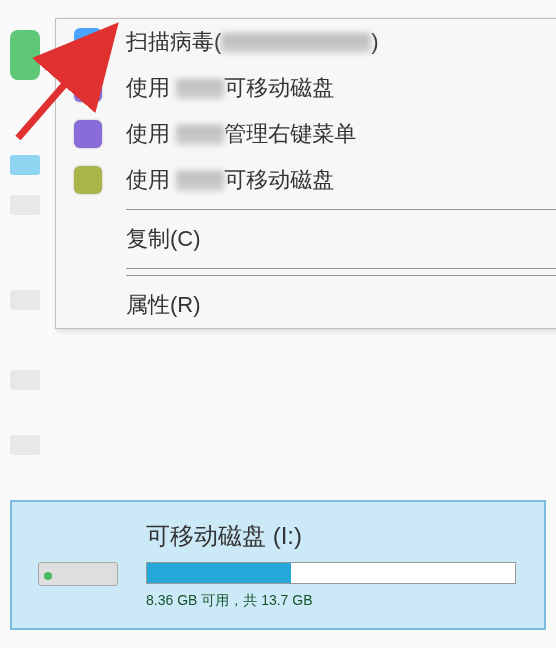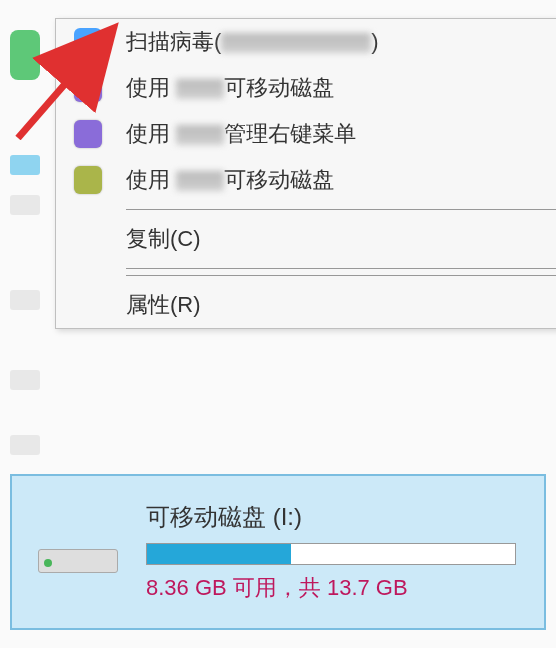--- a/index.html
+++ b/index.html
@@ -88,21 +88,21 @@
       background: linear-gradient(#bbbbbb, #cfcfcf);
       border-radius: 2px;
     }
 
     
     .drive-item {
       position: absolute;
       left: 10px;
       bottom: 18px;
       width: 536px;
-      height: 156px;
+      height: 130px;
       background: #cce9f8;
       border: 2px solid #7abde0;
       display: flex;
       align-items: center;
       padding: 12px 16px 12px 26px;
       margin-top: 12px;
     }
     .drive-icon {
       width: 80px;
       height: 50px;
@@ -135,22 +135,22 @@
       height: 22px;
       background: #ffffff;
       border: 1px solid #999;
       margin-bottom: 8px;
     }
     .progress-fill {
       height: 100%;
       background: #25a7d9;
     }
     .drive-stats {
-      font-size: 22px;
-      color: #be185d;
+      font-size: 14px;
+      color: #14532d;
     }
   </style>
 </head>
 <body>
 
 <div class="bg-stub green"></div>
 <div class="bg-stub stub-2"></div>
 <div class="bg-stub stub-3"></div>
 <div class="bg-stub stub-4"></div>
 <div class="bg-stub stub-5"></div>

